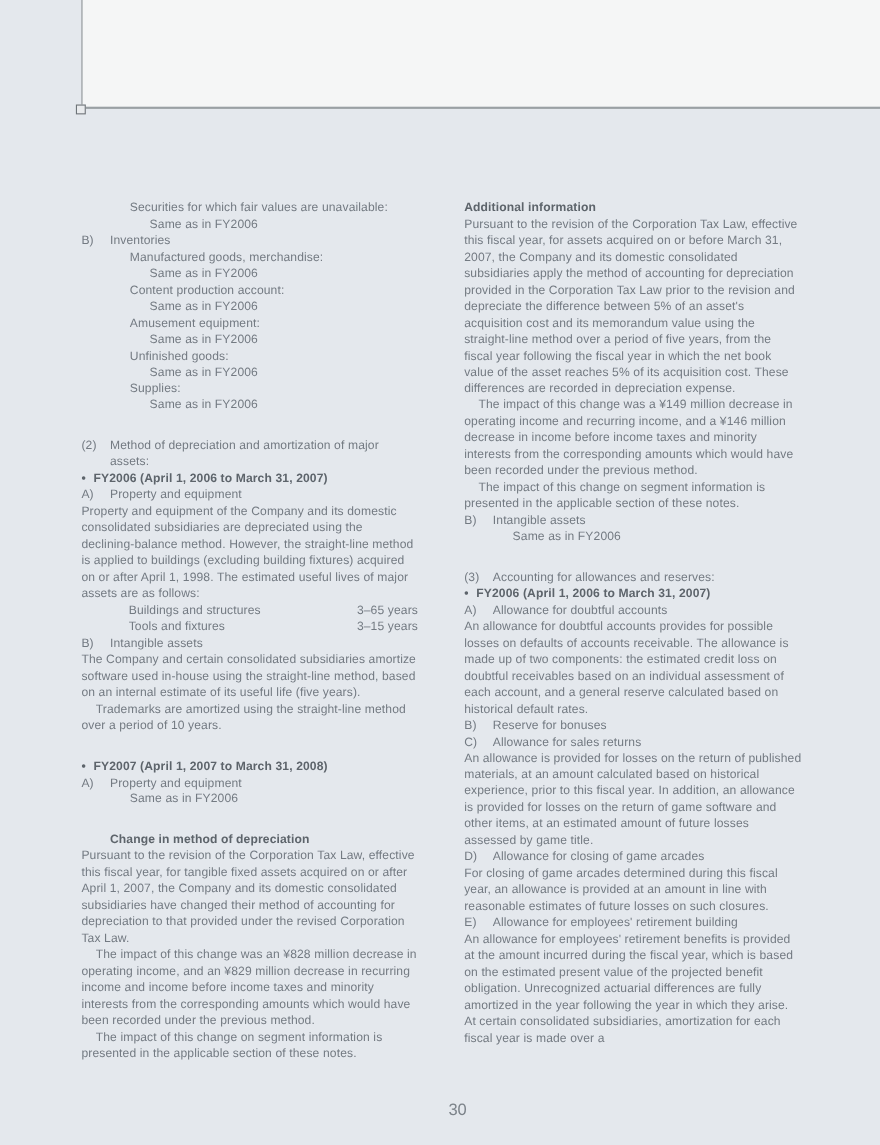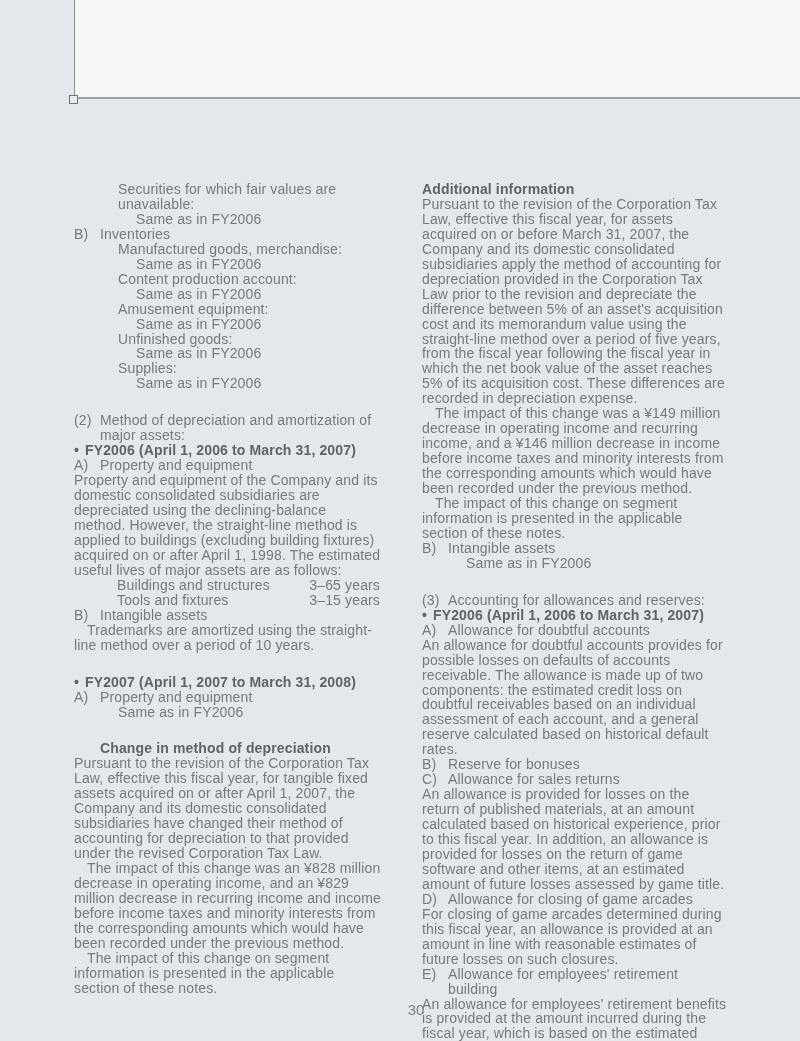--- a/index.html
+++ b/index.html
@@ -58,21 +58,21 @@
     align-items: flex-start;
   }
   .column {
     width: 307px;
     flex: 0 0 307px;
   }
 
   
   .txt {
     color: #737a82;
-    font-size: 14px;
+    font-size: 11px;
     line-height: 14.95px;
     letter-spacing: 0.01em;
   }
   .bold {
     color: #5d646b;
     font-weight: bold;
   }
 
   
   .row {
@@ -180,20 +180,21 @@
         <div class="life-row txt">
           <span>Tools and fixtures</span>
           <span class="life-years">3–15 years</span>
         </div>
       </div>
 
       <div class="row txt">
         <div class="marker">B)</div>
         <div class="body">Intangible assets</div>
       </div>
+      <div class="txt lvl1 para">The Company and certain consolidated subsidiaries amortize software used in-house using the straight-line method, based on an internal estimate of its useful life (five years).</div>
       <div class="txt lvl1 para indent-first">Trademarks are amortized using the straight-line method over a period of 10 years.</div>
 
       <div class="gap-lg"></div>
 
       <div class="row txt bold">
         <div class="marker bullet">•</div>
         <div class="body">FY2007 (April 1, 2007 to March 31, 2008)</div>
       </div>
 
       <div class="row txt">

